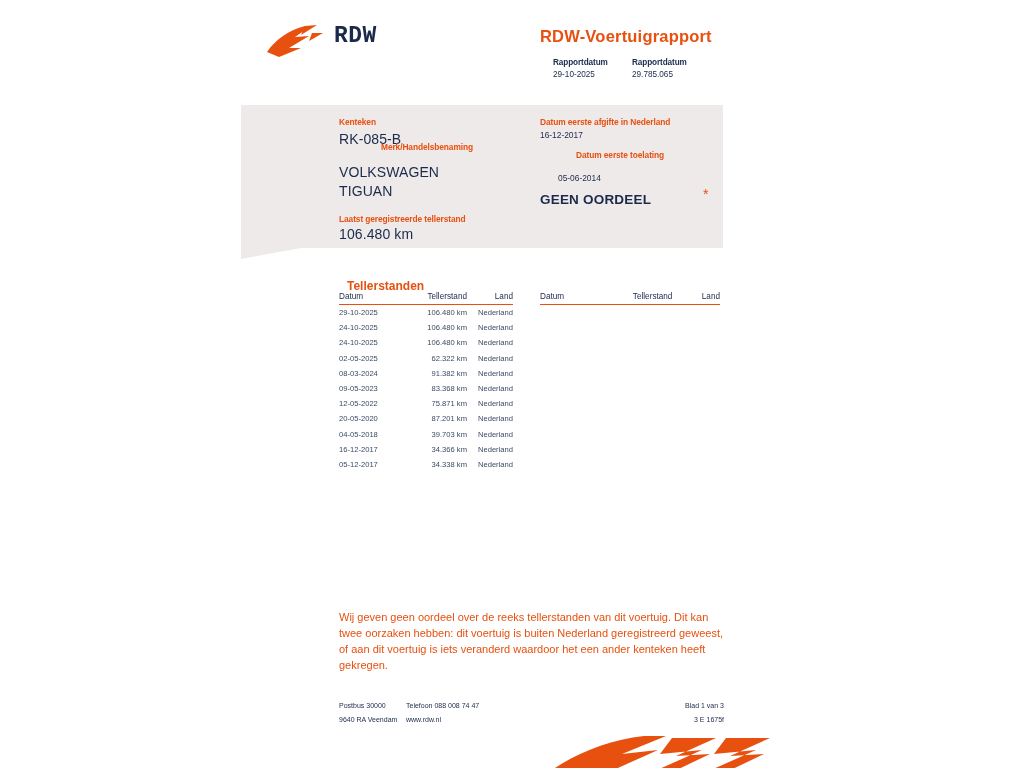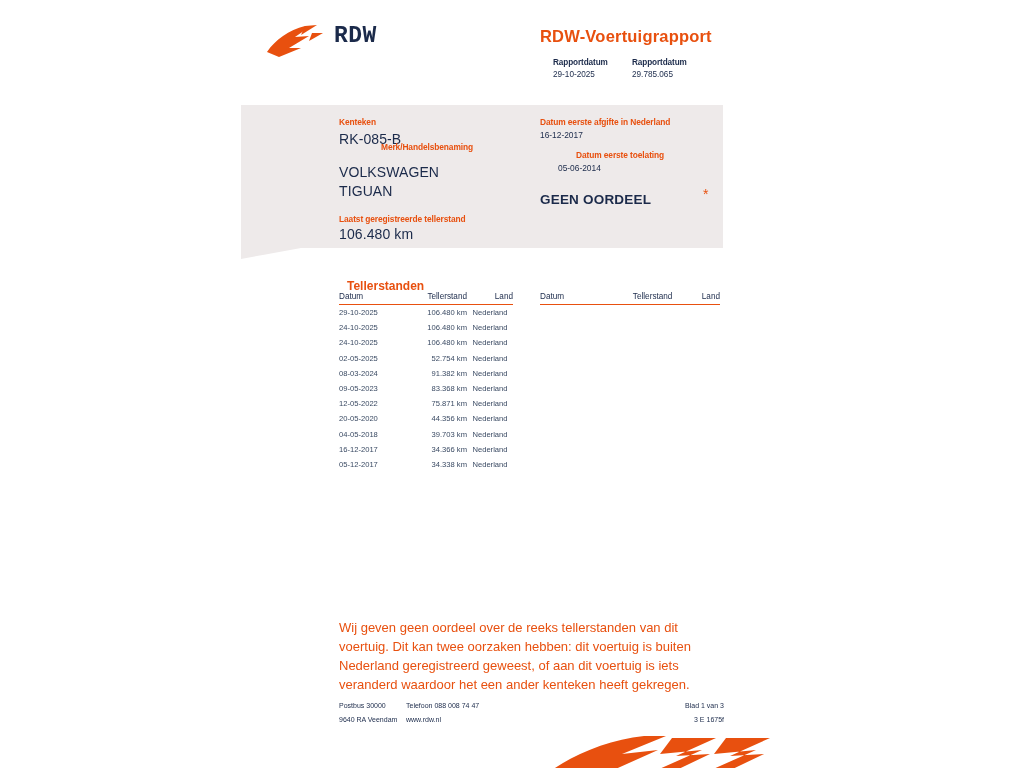--- a/index.html
+++ b/index.html
@@ -154,36 +154,36 @@
     white-space: nowrap;
   }
   .tbl td {
     font-size: 7.6px;
     color: #3a4a63;
     padding: 3.1px 0 3.1px 0;
     white-space: nowrap;
   }
   .col-date { width: 70px; }
   .col-odo  { width: 58px; text-align: right; }
-  .col-land { width: 46px; text-align: center; }
+  .col-land { width: 46px; text-align: right; }
   .tbl th.col-odo { text-align: right; }
   .tbl th.col-land { text-align: right; }
   .tbl.right .col-date { width: 70px; }
 
   
   .footnote { position: absolute; left: 339px; top: 605px; width: 390px; }
   .footnote-head {
     font-size: 8.8px;
     font-weight: bold;
     color: #e8500f;
   }
   .footnote-head .star { font-weight: normal; }
   .footnote-body {
-    margin-top: 14px;
-    font-size: 13px;
+    margin-top: 5px;
+    font-size: 11px;
     line-height: 1.45;
     color: #e8500f;
   }
 
   
   .footer { position: absolute; left: 339px; top: 702px; width: 390px; }
   .footer-row { display: flex; font-size: 7px; color: #1b2a4a; }
   .footer-row + .footer-row { margin-top: 7px; }
   .footer-c1 { width: 67px; }
   .footer-c2 { width: 120px; }
@@ -247,21 +247,21 @@
   <div class="p-value-lg" style="left:339px; top:164px;">VOLKSWAGEN</div>
   <div class="p-value-lg" style="left:339px; top:183px;">TIGUAN</div>
 
   <div class="p-label" style="left:339px; top:214px;">Laatst geregistreerde tellerstand</div>
   <div class="p-value-lg" style="left:339px; top:226px;">106.480 km</div>
 
   <div class="p-label" style="left:540px; top:117px;">Datum eerste afgifte in Nederland</div>
   <div class="p-value-sm" style="left:540px; top:130px;">16-12-2017</div>
 
   <div class="p-label" style="left:540px; top:150px;margin-left:36px;">Datum eerste toelating</div>
-  <div class="p-value-sm" style="left:540px; top:163px;padding-left:18px;">05-06-2014</div>
+  <div class="p-value-sm" style="left:540px; top:173px;padding-left:18px;">05-06-2014</div>
 
   <div class="verdict">GEEN OORDEEL</div>
   <div class="verdict-star">*</div>
 
   <div class="section-title">Tellerstanden</div>
 
   <table class="tbl left">
     <thead>
       <tr>
         <th class="col-date">Datum</th>
@@ -280,41 +280,41 @@
           <td class="col-odo">106.480 km</td>
           <td class="col-land">Nederland</td>
         </tr>
         <tr>
           <td class="col-date">24-10-2025</td>
           <td class="col-odo">106.480 km</td>
           <td class="col-land">Nederland</td>
         </tr>
         <tr>
           <td class="col-date">02-05-2025</td>
-          <td class="col-odo">52.754 km</td>
+          <td class="col-odo">62.322 km</td>
           <td class="col-land">Nederland</td>
         </tr>
         <tr>
           <td class="col-date">08-03-2024</td>
           <td class="col-odo">91.382 km</td>
           <td class="col-land">Nederland</td>
         </tr>
         <tr>
           <td class="col-date">09-05-2023</td>
           <td class="col-odo">83.368 km</td>
           <td class="col-land">Nederland</td>
         </tr>
         <tr>
           <td class="col-date">12-05-2022</td>
           <td class="col-odo">75.871 km</td>
           <td class="col-land">Nederland</td>
         </tr>
         <tr>
           <td class="col-date">20-05-2020</td>
-          <td class="col-odo">44.356 km</td>
+          <td class="col-odo">87.201 km</td>
           <td class="col-land">Nederland</td>
         </tr>
         <tr>
           <td class="col-date">04-05-2018</td>
           <td class="col-odo">39.703 km</td>
           <td class="col-land">Nederland</td>
         </tr>
         <tr>
           <td class="col-date">16-12-2017</td>
           <td class="col-odo">34.366 km</td>

